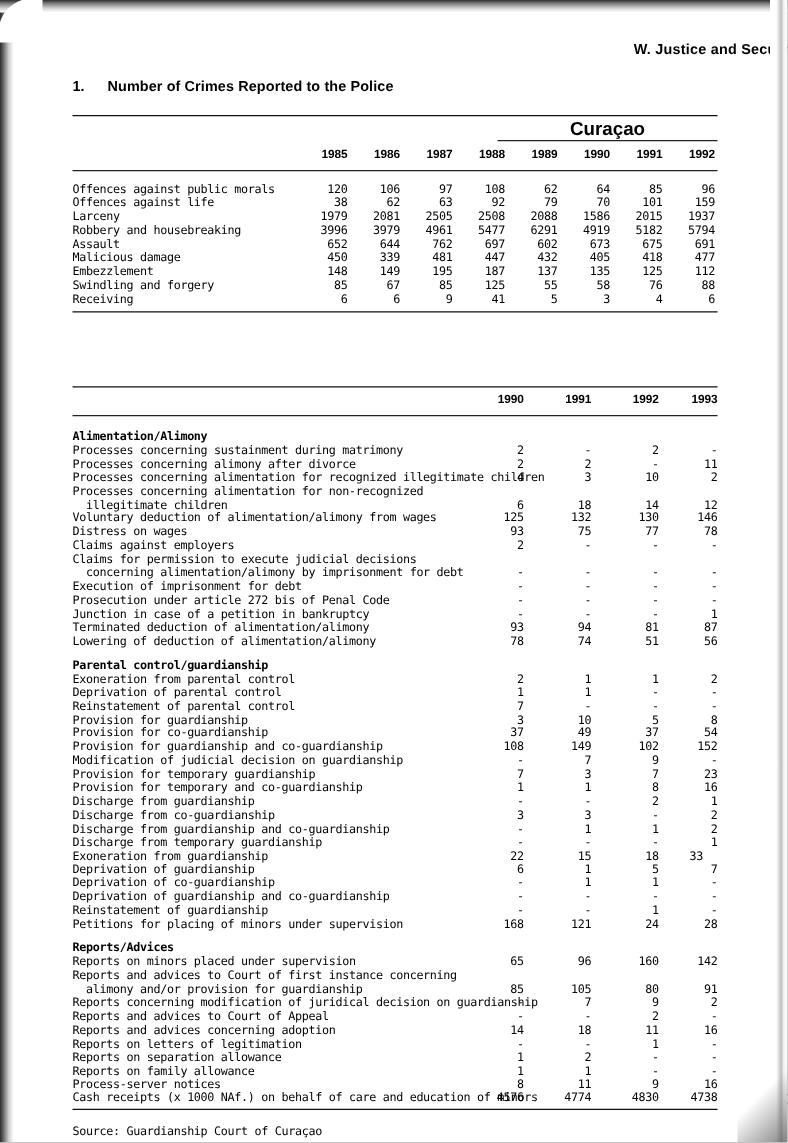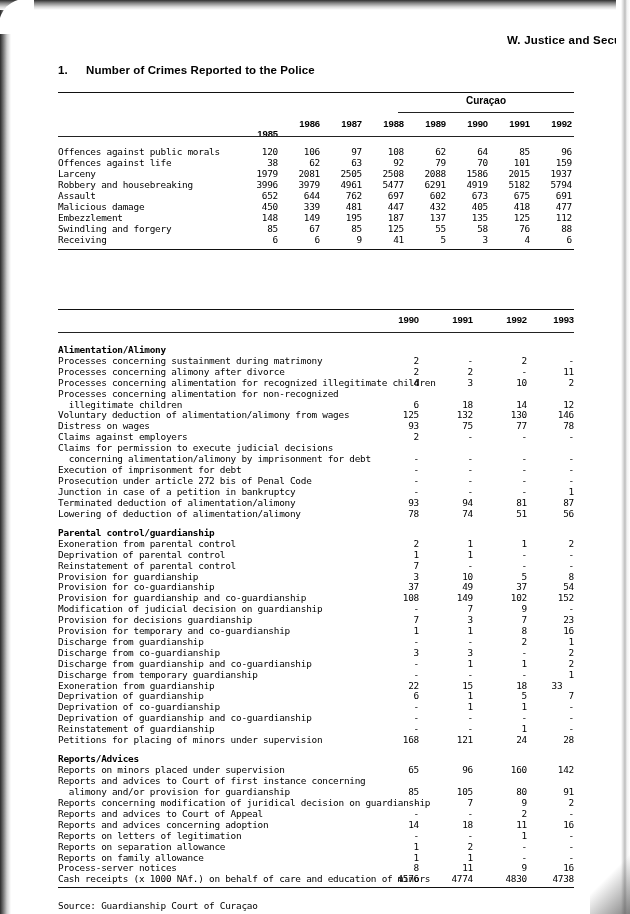--- a/index.html
+++ b/index.html
@@ -89,21 +89,21 @@
   }
   .rule.short {
     left: 398px;
     width: 176px;
   }
 
   .span-label {
     position: absolute;
     font-family: "Liberation Sans", sans-serif;
     font-weight: bold;
-    font-size: 10px;
+    font-size: 15px;
     text-align: center;
   }
 
   .colhead {
     position: absolute;
     font-family: "Liberation Sans", sans-serif;
     font-weight: bold;
     font-size: 9.5px;
     text-align: right;
     letter-spacing: -0.1px;
@@ -155,21 +155,21 @@
     <div class="running-head">W. Justice and Security</div>
 
     <div class="sec-head" id="sec1-head" style="top:64px;">
       <span class="num">1.</span><span>Number of Crimes Reported to the Police</span>
     </div>
 
     <div class="rule" id="t1-rule-top" style="top:92px;"></div>
     <div class="span-label" id="t1-span" style="left: 398px; width: 176px; top: 95px;">Curaçao</div>
     <div class="rule thin short" id="t1-rule-span" style="top:112px;"></div>
     <div id="t1-colheads">
-        <div class="colhead" style="left: 238px; width: 40px; top: 128px;">1985</div>
+        <div class="colhead" style="left: 238px; width: 40px; top: 118px;">1985</div>
         <div class="colhead" style="left: 280px; width: 40px; top: 118px;">1986</div>
         <div class="colhead" style="left: 322px; width: 40px; top: 118px;">1987</div>
         <div class="colhead" style="left: 364px; width: 40px; top: 118px;">1988</div>
         <div class="colhead" style="left: 406px; width: 40px; top: 118px;">1989</div>
         <div class="colhead" style="left: 448px; width: 40px; top: 118px;">1990</div>
         <div class="colhead" style="left: 490px; width: 40px; top: 118px;">1991</div>
         <div class="colhead" style="left: 532px; width: 40px; top: 118px;">1992</div>
       </div>
     <div class="rule thin" id="t1-rule-head" style="top:136px;"></div>
 
@@ -215,21 +215,21 @@
         <div class="row" style="left: 58px; top: 496.6px; width: 516px;"><span class="lbl">Terminated deduction of alimentation/alimony</span><span class="cell" style="left: 327px;">93</span><span class="cell" style="left: 381px;">94</span><span class="cell" style="left: 435px;">81</span><span class="cell" style="left: 482px;">87</span></div>
         <div class="row" style="left: 58px; top: 507.5px; width: 516px;"><span class="lbl">Lowering of deduction of alimentation/alimony</span><span class="cell" style="left: 327px;">78</span><span class="cell" style="left: 381px;">74</span><span class="cell" style="left: 435px;">51</span><span class="cell" style="left: 482px;">56</span></div>
         <div class="row grp" style="left: 58px; top: 526.9px;"><span class="lbl">Parental control/guardianship</span></div>
         <div class="row" style="left: 58px; top: 537.8px; width: 516px;"><span class="lbl">Exoneration from parental control</span><span class="cell" style="left: 327px;">2</span><span class="cell" style="left: 381px;">1</span><span class="cell" style="left: 435px;">1</span><span class="cell" style="left: 482px;">2</span></div>
         <div class="row" style="left: 58px; top: 548.7px; width: 516px;"><span class="lbl">Deprivation of parental control</span><span class="cell" style="left: 327px;">1</span><span class="cell" style="left: 381px;">1</span><span class="cell" style="left: 435px;">-</span><span class="cell" style="left: 482px;">-</span></div>
         <div class="row" style="left: 58px; top: 559.6px; width: 516px;"><span class="lbl">Reinstatement of parental control</span><span class="cell" style="left: 327px;">7</span><span class="cell" style="left: 381px;">-</span><span class="cell" style="left: 435px;">-</span><span class="cell" style="left: 482px;">-</span></div>
         <div class="row" style="left: 58px; top: 570.5px; width: 516px;"><span class="lbl">Provision for guardianship</span><span class="cell" style="left: 327px;">3</span><span class="cell" style="left: 381px;">10</span><span class="cell" style="left: 435px;">5</span><span class="cell" style="left: 482px;">8</span></div>
         <div class="row" style="left: 58px; top: 581.4px; width: 516px;"><span class="lbl">Provision for co-guardianship</span><span class="cell" style="left: 327px;">37</span><span class="cell" style="left: 381px;">49</span><span class="cell" style="left: 435px;">37</span><span class="cell" style="left: 482px;">54</span></div>
         <div class="row" style="left: 58px; top: 592.3px; width: 516px;"><span class="lbl">Provision for guardianship and co-guardianship</span><span class="cell" style="left: 327px;">108</span><span class="cell" style="left: 381px;">149</span><span class="cell" style="left: 435px;">102</span><span class="cell" style="left: 482px;">152</span></div>
         <div class="row" style="left: 58px; top: 603.2px; width: 516px;"><span class="lbl">Modification of judicial decision on guardianship</span><span class="cell" style="left: 327px;">-</span><span class="cell" style="left: 381px;">7</span><span class="cell" style="left: 435px;">9</span><span class="cell" style="left: 482px;">-</span></div>
-        <div class="row" style="left: 58px; top: 614.1px; width: 516px;"><span class="lbl">Provision for decisions guardianship</span><span class="cell" style="left: 327px;">7</span><span class="cell" style="left: 381px;">3</span><span class="cell" style="left: 435px;">7</span><span class="cell" style="left: 482px;">23</span></div>
+        <div class="row" style="left: 58px; top: 614.1px; width: 516px;"><span class="lbl">Provision for temporary guardianship</span><span class="cell" style="left: 327px;">7</span><span class="cell" style="left: 381px;">3</span><span class="cell" style="left: 435px;">7</span><span class="cell" style="left: 482px;">23</span></div>
         <div class="row" style="left: 58px; top: 625px; width: 516px;"><span class="lbl">Provision for temporary and co-guardianship</span><span class="cell" style="left: 327px;">1</span><span class="cell" style="left: 381px;">1</span><span class="cell" style="left: 435px;">8</span><span class="cell" style="left: 482px;">16</span></div>
         <div class="row" style="left: 58px; top: 635.9px; width: 516px;"><span class="lbl">Discharge from guardianship</span><span class="cell" style="left: 327px;">-</span><span class="cell" style="left: 381px;">-</span><span class="cell" style="left: 435px;">2</span><span class="cell" style="left: 482px;">1</span></div>
         <div class="row" style="left: 58px; top: 646.8px; width: 516px;"><span class="lbl">Discharge from co-guardianship</span><span class="cell" style="left: 327px;">3</span><span class="cell" style="left: 381px;">3</span><span class="cell" style="left: 435px;">-</span><span class="cell" style="left: 482px;">2</span></div>
         <div class="row" style="left: 58px; top: 657.7px; width: 516px;"><span class="lbl">Discharge from guardianship and co-guardianship</span><span class="cell" style="left: 327px;">-</span><span class="cell" style="left: 381px;">1</span><span class="cell" style="left: 435px;">1</span><span class="cell" style="left: 482px;">2</span></div>
         <div class="row" style="left: 58px; top: 668.6px; width: 516px;"><span class="lbl">Discharge from temporary guardianship</span><span class="cell" style="left: 327px;">-</span><span class="cell" style="left: 381px;">-</span><span class="cell" style="left: 435px;">-</span><span class="cell" style="left: 482px;">1</span></div>
         <div class="row" style="left: 58px; top: 679.5px; width: 516px;"><span class="lbl">Exoneration from guardianship</span><span class="cell" style="left: 327px;">22</span><span class="cell" style="left: 381px;">15</span><span class="cell" style="left: 435px;">18</span><span class="cell" style="left: 482px; text-align: center;">33</span></div>
         <div class="row" style="left: 58px; top: 690.4px; width: 516px;"><span class="lbl">Deprivation of guardianship</span><span class="cell" style="left: 327px;">6</span><span class="cell" style="left: 381px;">1</span><span class="cell" style="left: 435px;">5</span><span class="cell" style="left: 482px;">7</span></div>
         <div class="row" style="left: 58px; top: 701.3px; width: 516px;"><span class="lbl">Deprivation of co-guardianship</span><span class="cell" style="left: 327px;">-</span><span class="cell" style="left: 381px;">1</span><span class="cell" style="left: 435px;">1</span><span class="cell" style="left: 482px;">-</span></div>
         <div class="row" style="left: 58px; top: 712.2px; width: 516px;"><span class="lbl">Deprivation of guardianship and co-guardianship</span><span class="cell" style="left: 327px;">-</span><span class="cell" style="left: 381px;">-</span><span class="cell" style="left: 435px;">-</span><span class="cell" style="left: 482px;">-</span></div>
         <div class="row" style="left: 58px; top: 723.1px; width: 516px;"><span class="lbl">Reinstatement of guardianship</span><span class="cell" style="left: 327px;">-</span><span class="cell" style="left: 381px;">-</span><span class="cell" style="left: 435px;">1</span><span class="cell" style="left: 482px;">-</span></div>

